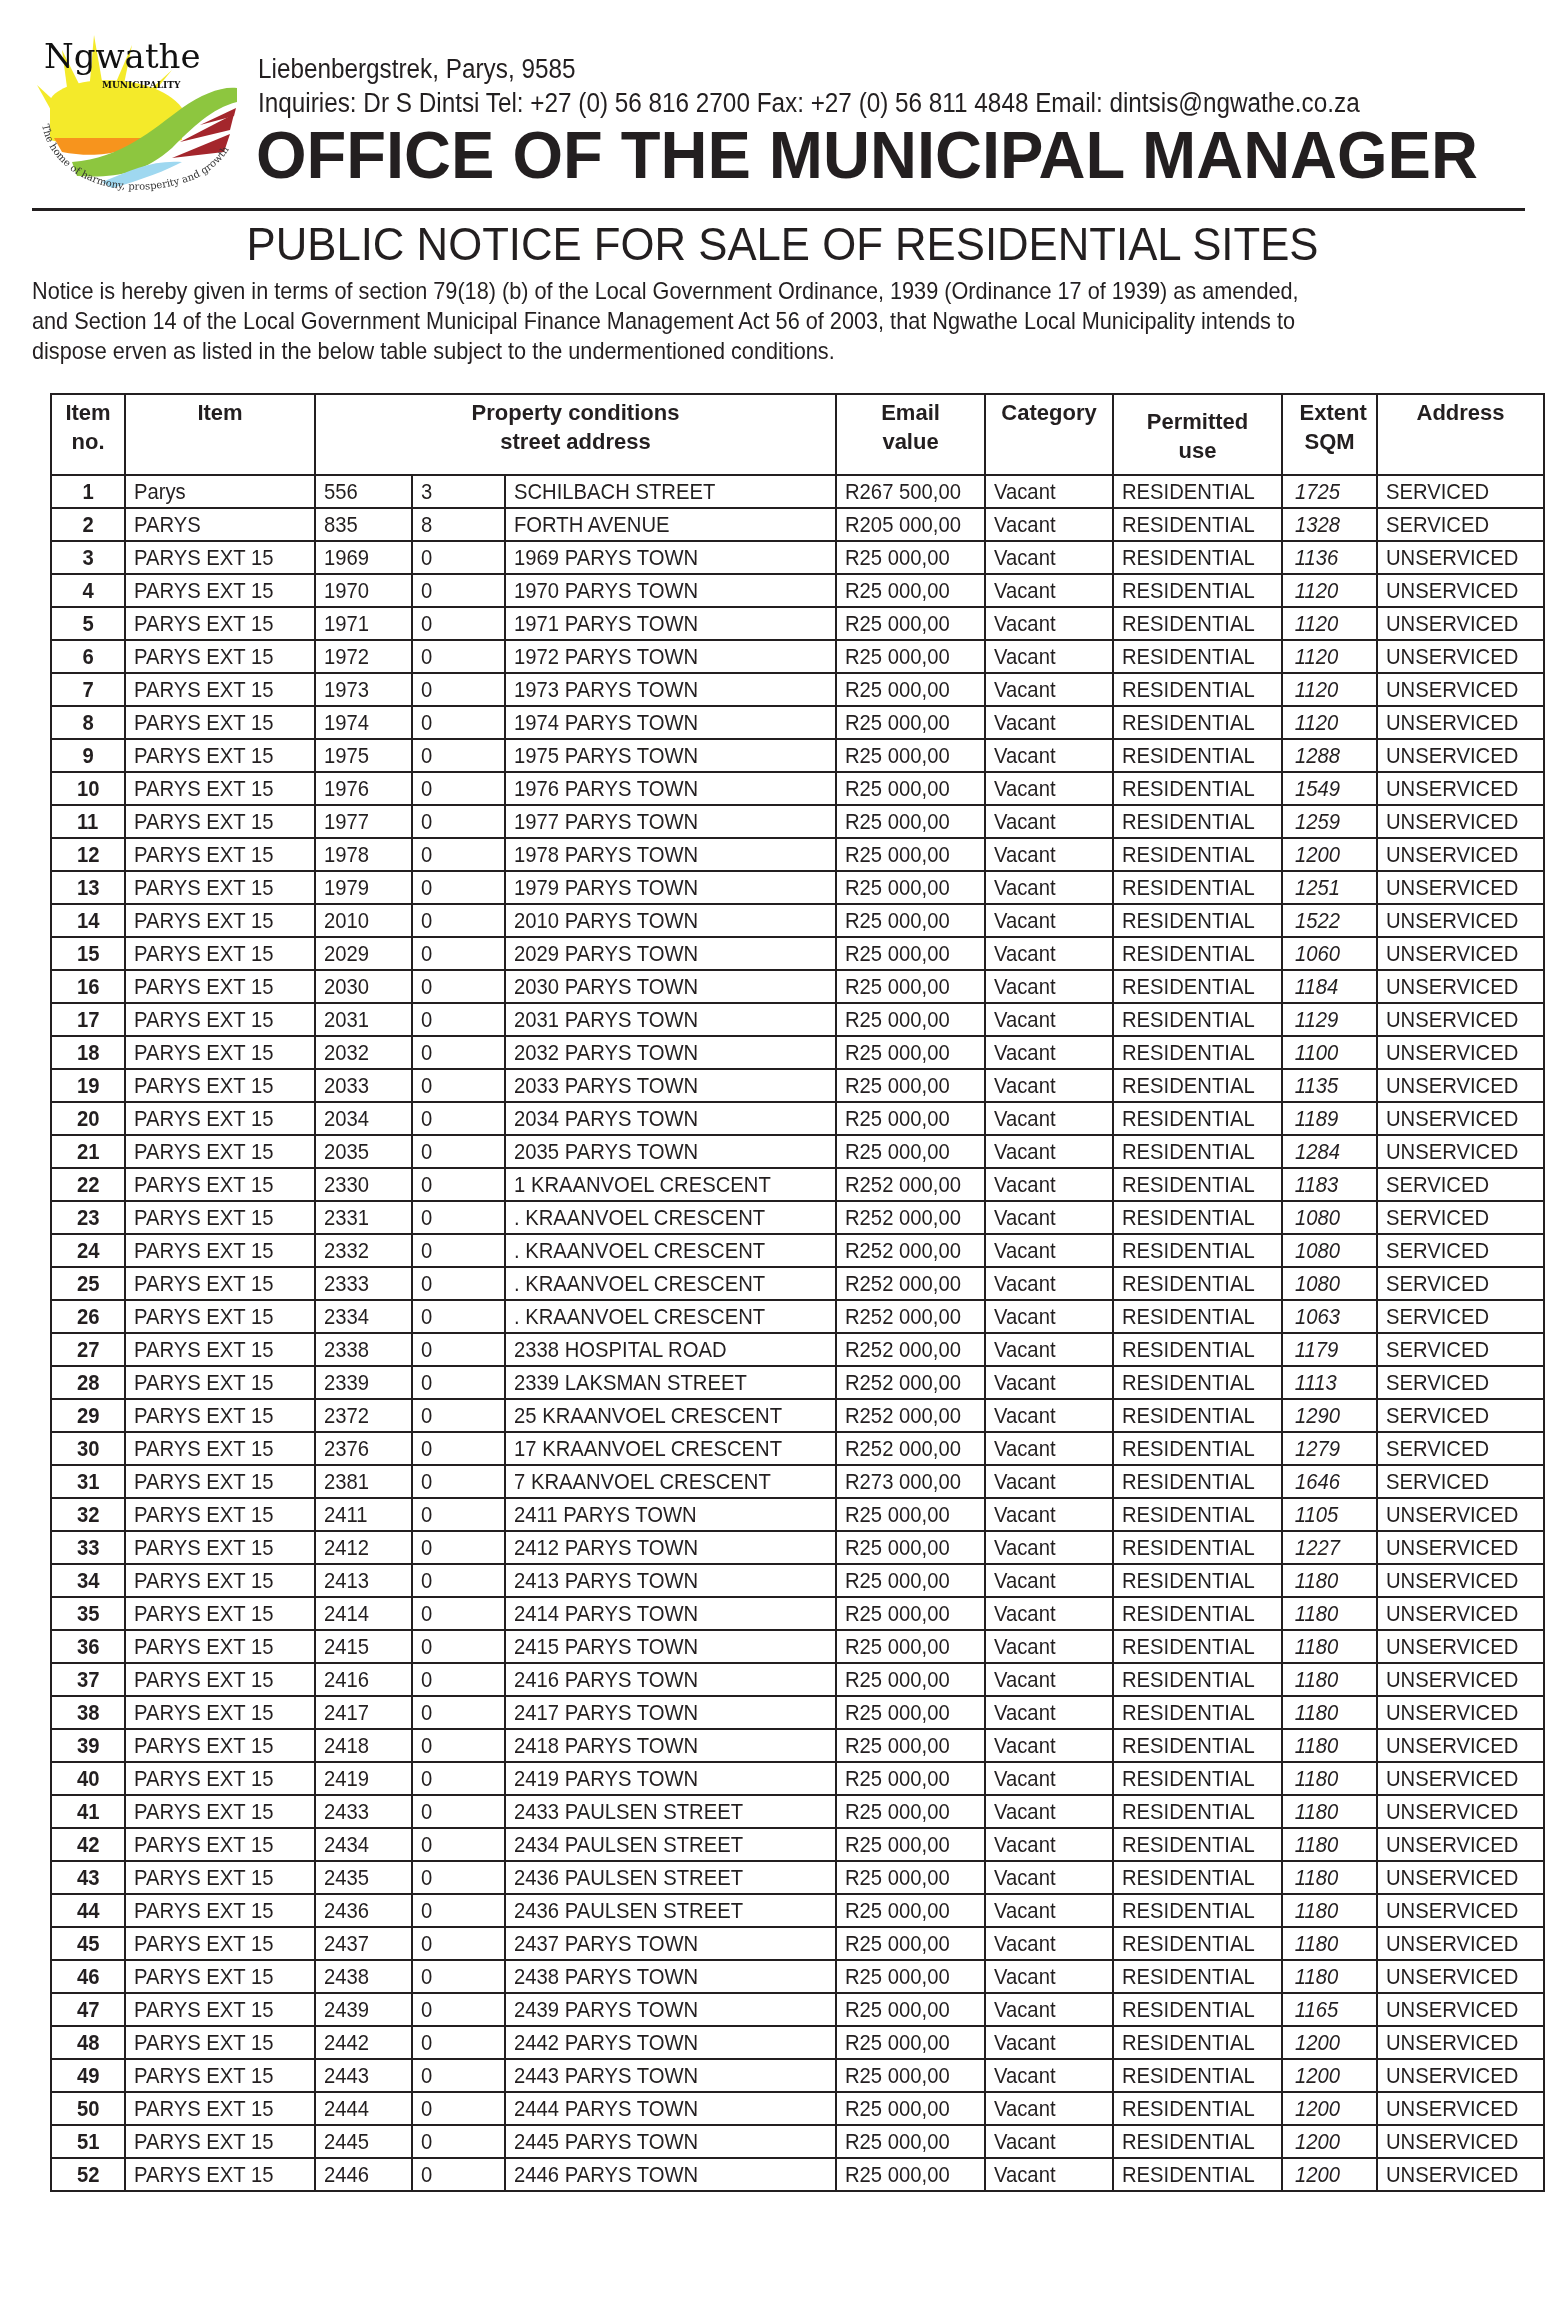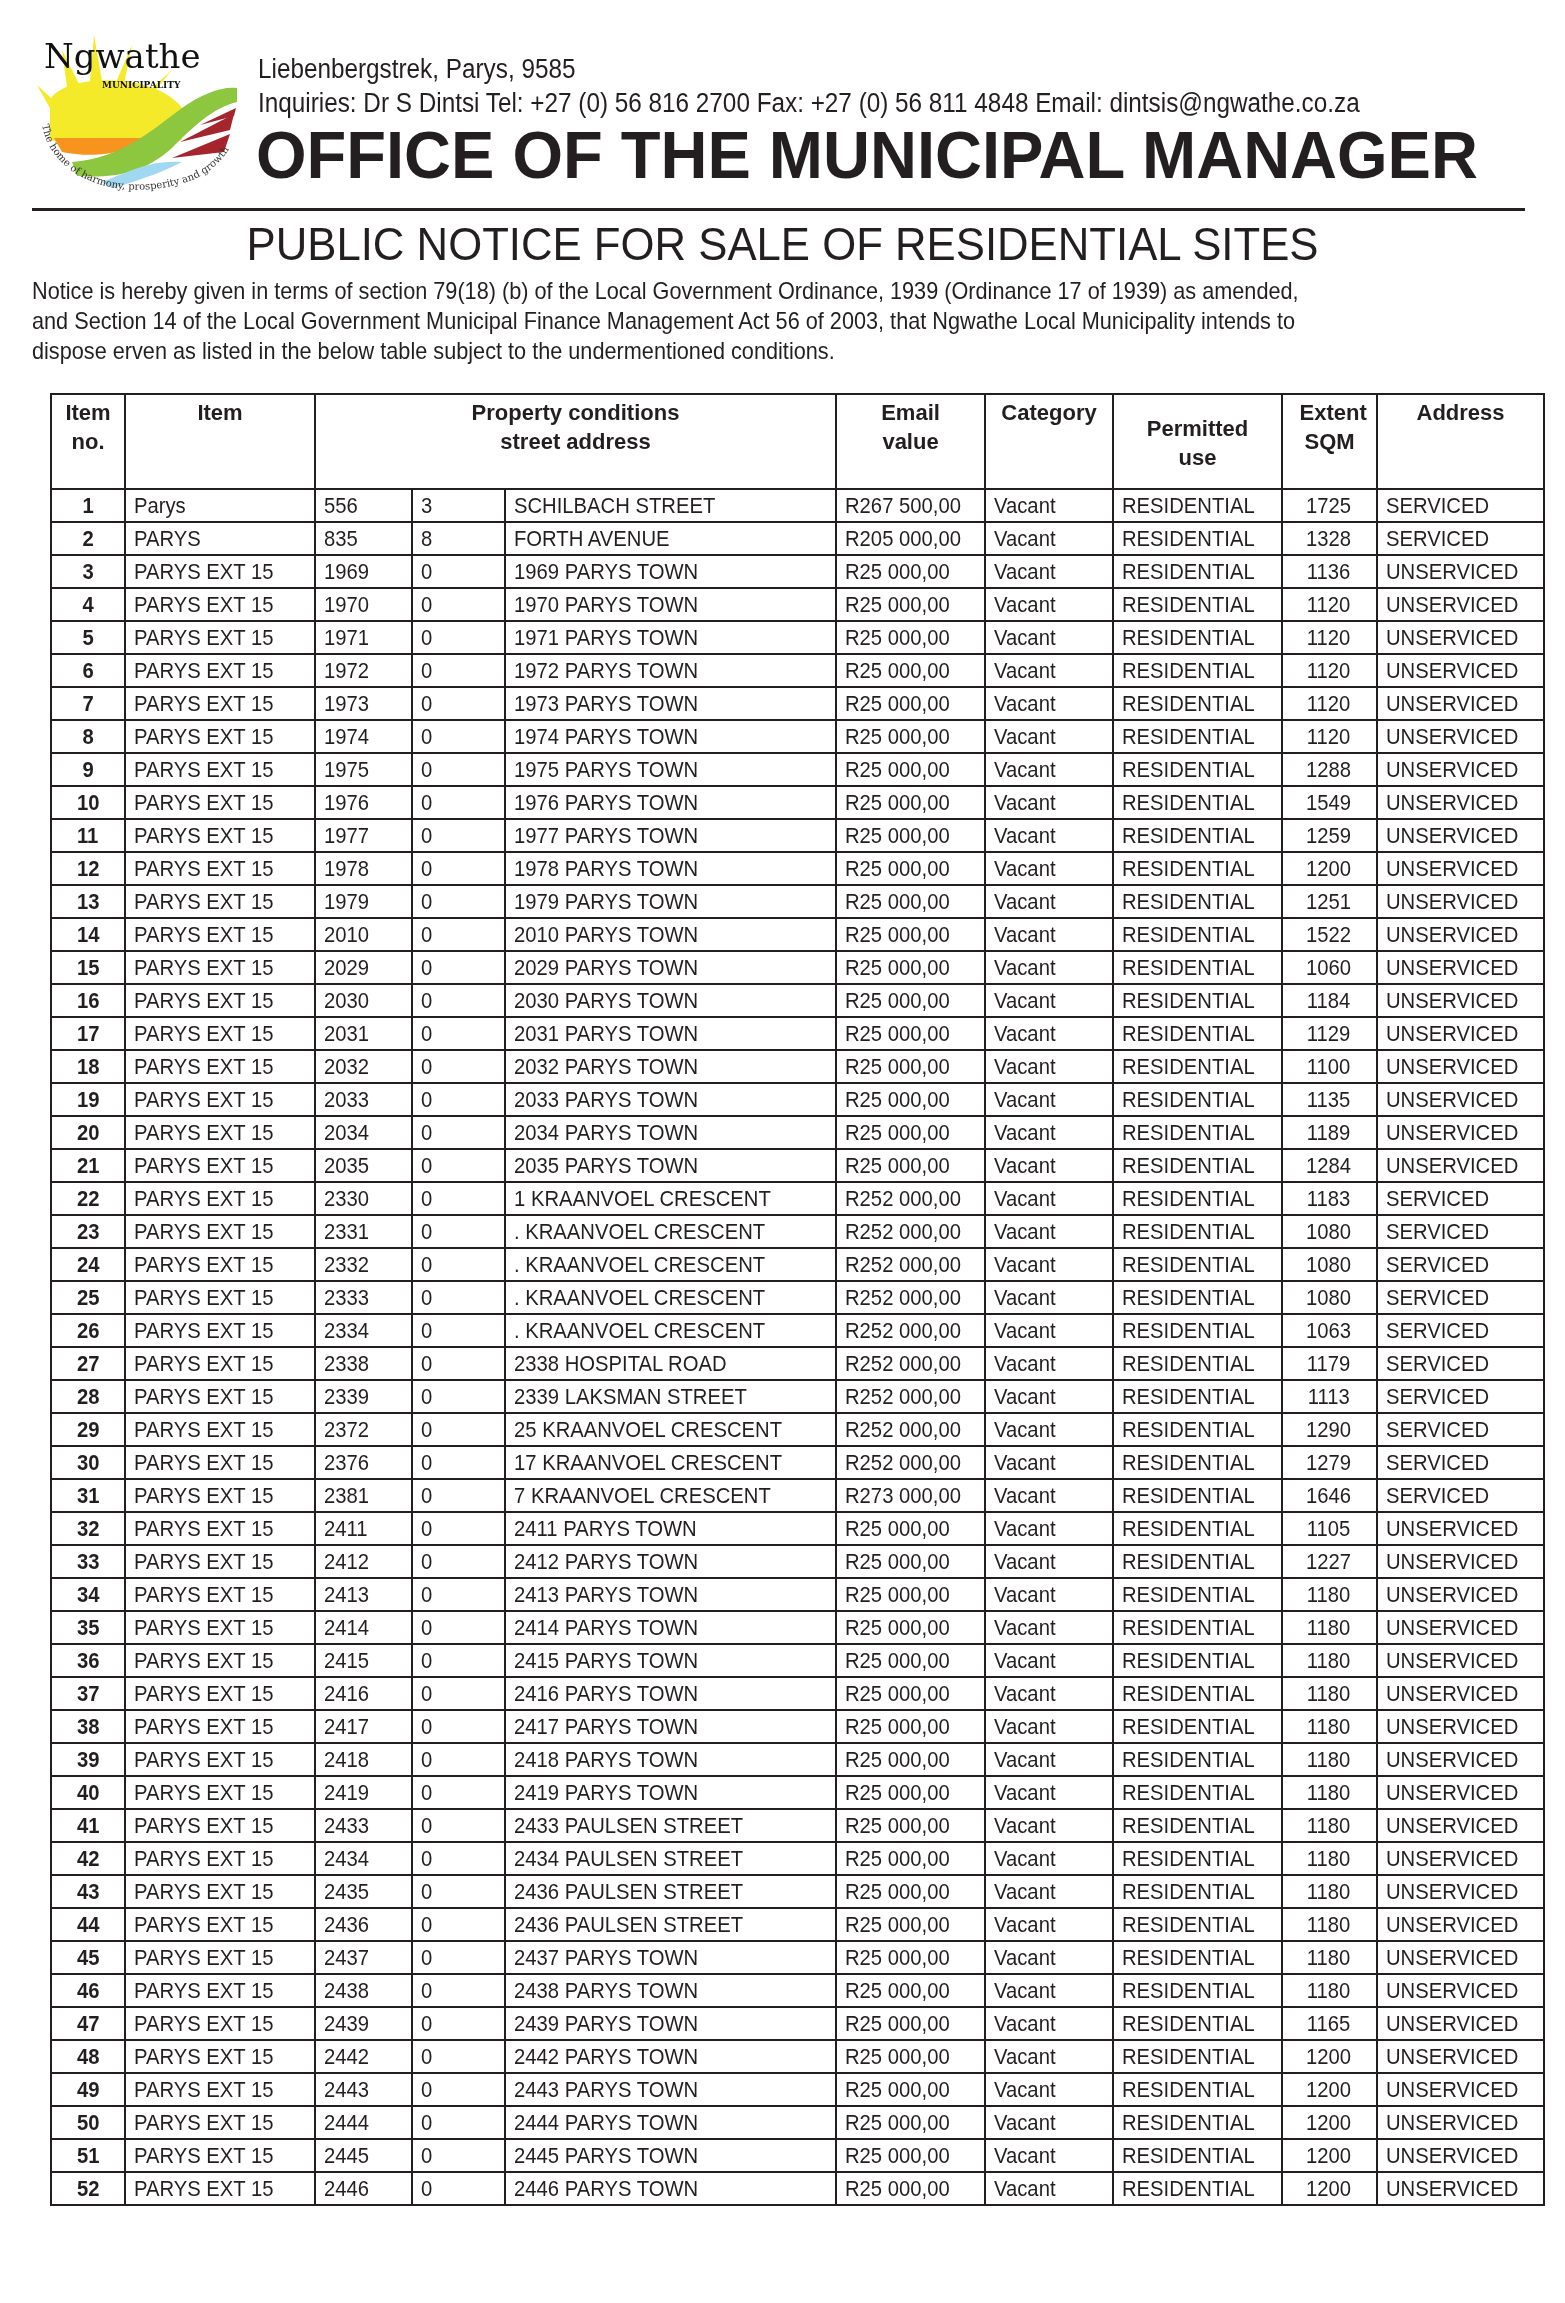--- a/index.html
+++ b/index.html
@@ -13,21 +13,21 @@
   .title { position:absolute; left:0; width:1565px; top:216px; text-align:center; font-size:47px; line-height:56px; white-space:nowrap; transform:scaleX(0.93); transform-origin:center top; color:#231f20; }
   .intro { position:absolute; left:32px; top:276px; width:1560px; font-size:23.2px; line-height:30px; transform:scaleX(0.935); transform-origin:left top; color:#231f20; }
   .intro div { white-space:nowrap; }
   table.sites { position:absolute; left:50px; top:393px; border-collapse:collapse; table-layout:fixed; width:1493px; font-size:22px; color:#231f20; }
   table.sites td, table.sites th { border:2.5px solid #231f20; padding:0 8px; overflow:hidden; white-space:nowrap; }
   table.sites th { font-weight:bold; font-size:22px; text-align:center; vertical-align:top; line-height:29px; padding-top:3px; }
   table.sites thead tr.h1 th { height:63px; }
   table.sites thead tr.h2 th { height:60px; }
   table.sites tbody td { height:31px; line-height:31px; }
   .c-item { text-align:center; font-weight:bold; }
-  .c-ext { text-align:center; padding-right:14px !important; }
+  .c-ext { text-align:left; padding-right:14px !important;font-style:italic; }
   .cell-txt { display:inline-block; transform:scaleX(0.92); transform-origin:left center; }
   .c-item .cell-txt { transform-origin:center center; }
   .c-ext .cell-txt { transform-origin:right center; }
 </style>
 </head>
 <body>
 
 <div class="logo">
   <svg width="210" height="172" viewBox="0 0 210 172">
 
@@ -92,21 +92,21 @@
         </th>
       <th>Item</th>
       <th colspan="3">
           <span style="white-space:normal;display:block;width:260px;margin:0 auto;">Property conditions street address</span>
         </th>
       <th>
           <span style="white-space:normal;display:block;width:90px;margin:0 auto;">Email value</span>
         </th>
       <th>Category</th>
       <th>
-          <span style="white-space:normal;display:block;width:110px;margin:16px auto;">Permitted use</span>
+          <span style="white-space:normal;display:block;width:110px;margin:9px auto;">Permitted use</span>
         </th>
       <th>
           <span style="white-space:normal;display:block;width:60px;margin:0 auto;">Extent SQM</span>
         </th>
       <th>Address</th>
     </tr>
   </thead>
   <tbody id="rows">
       <tr>
         <td class="c-item"><span class="cell-txt">1</span></td>

